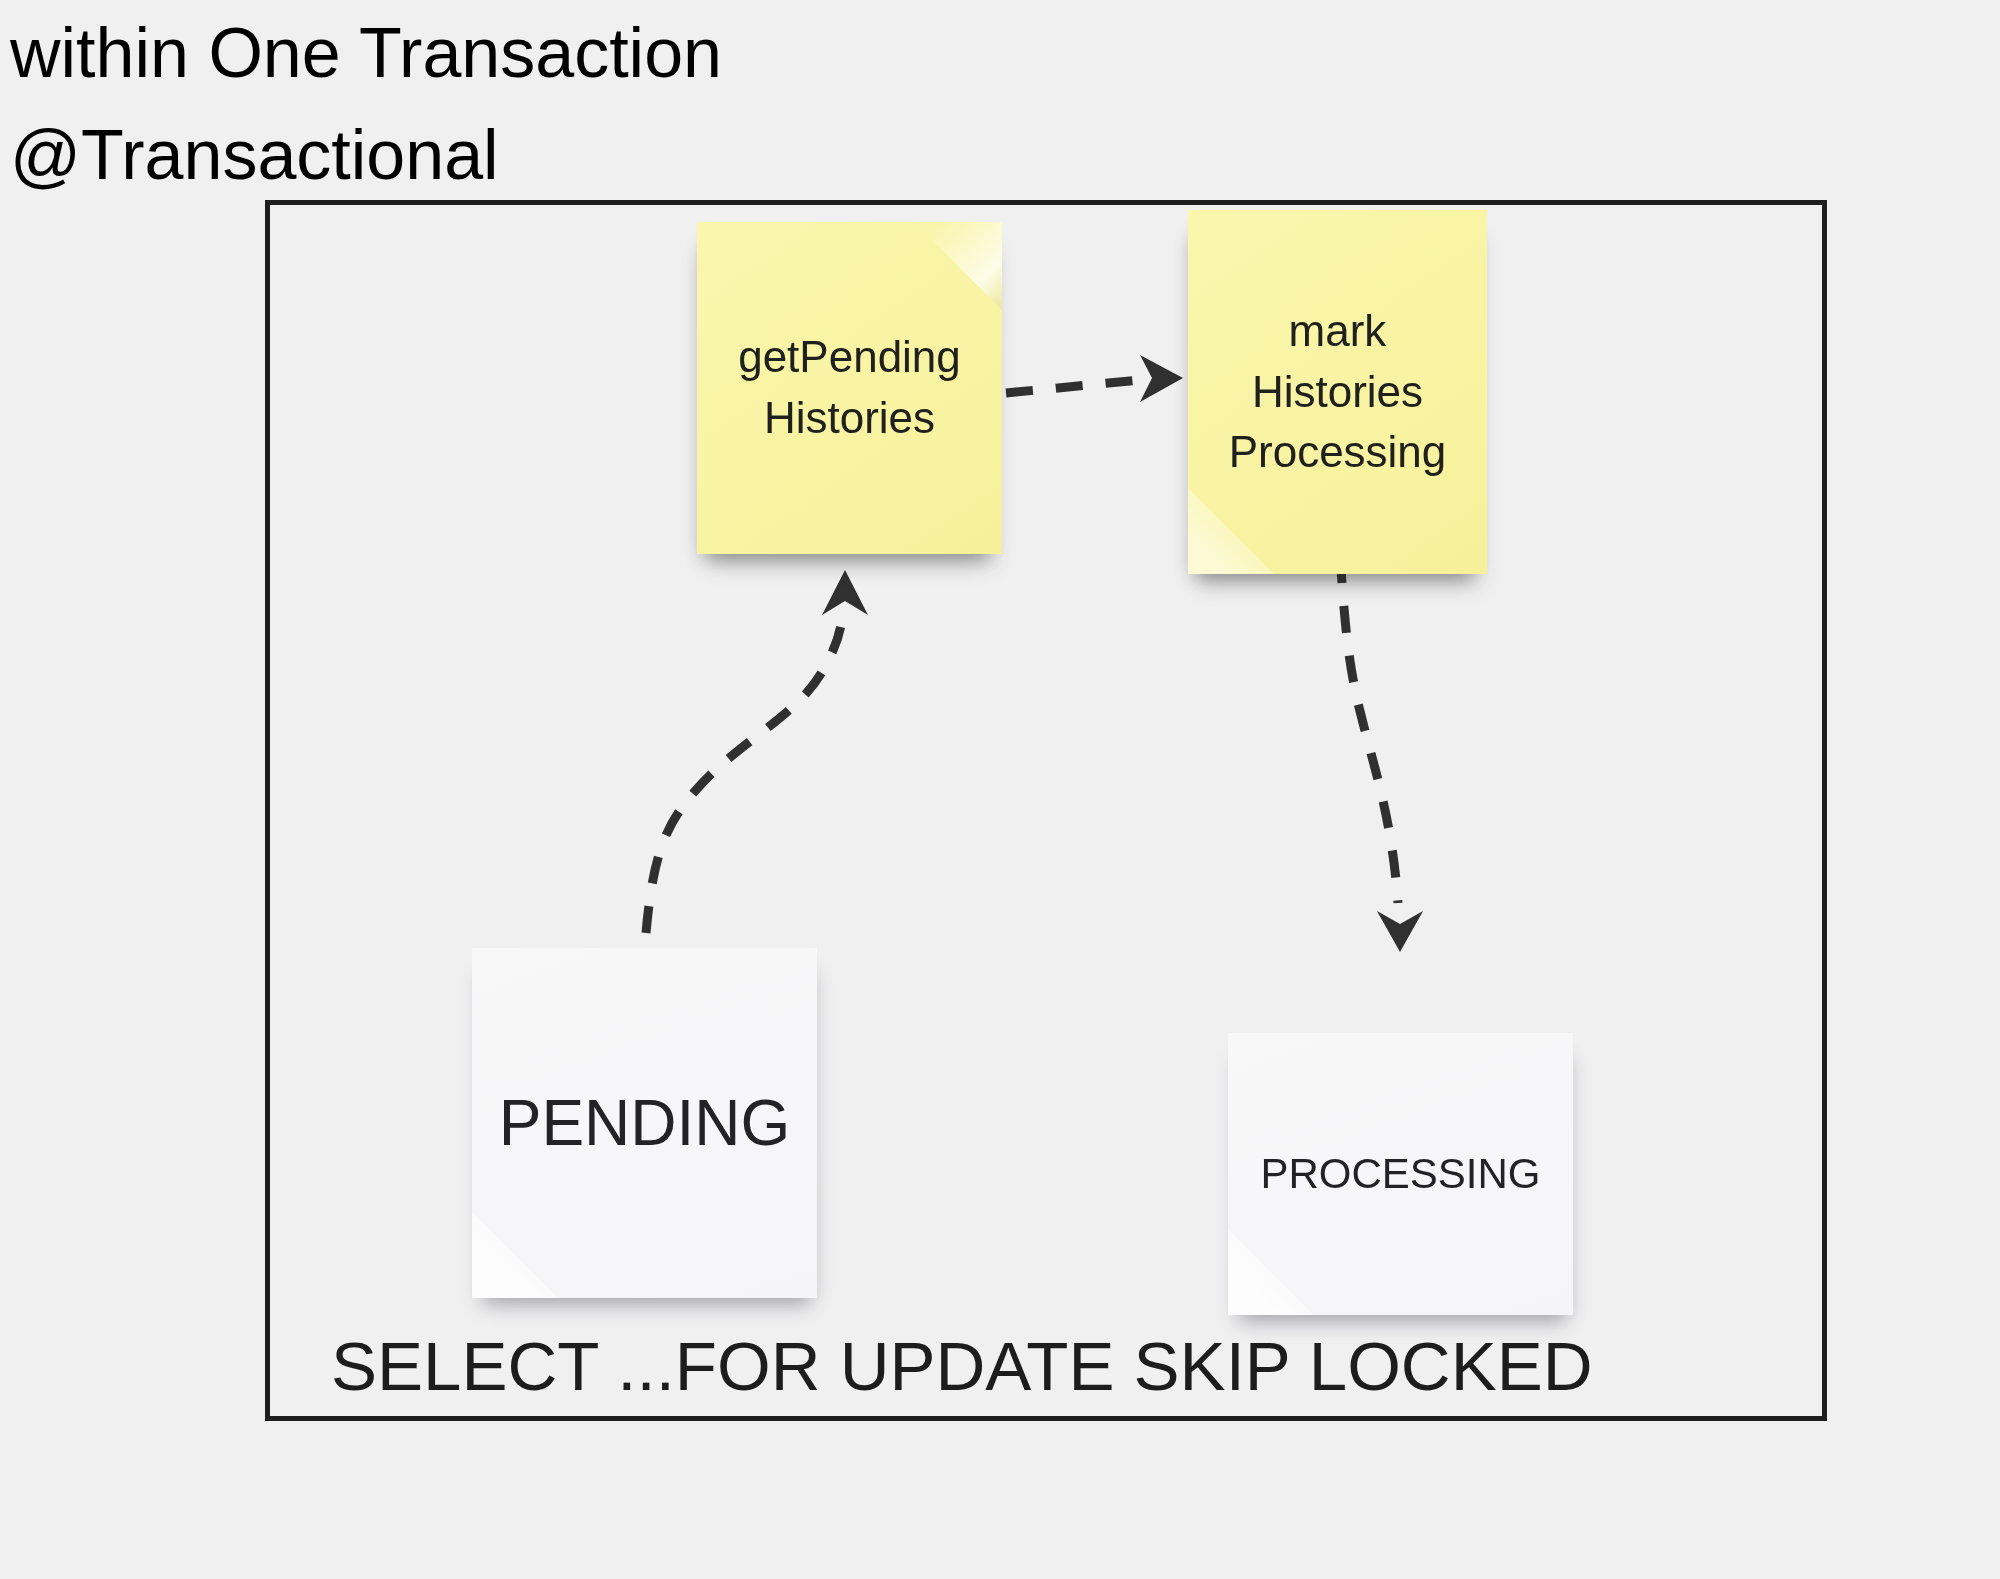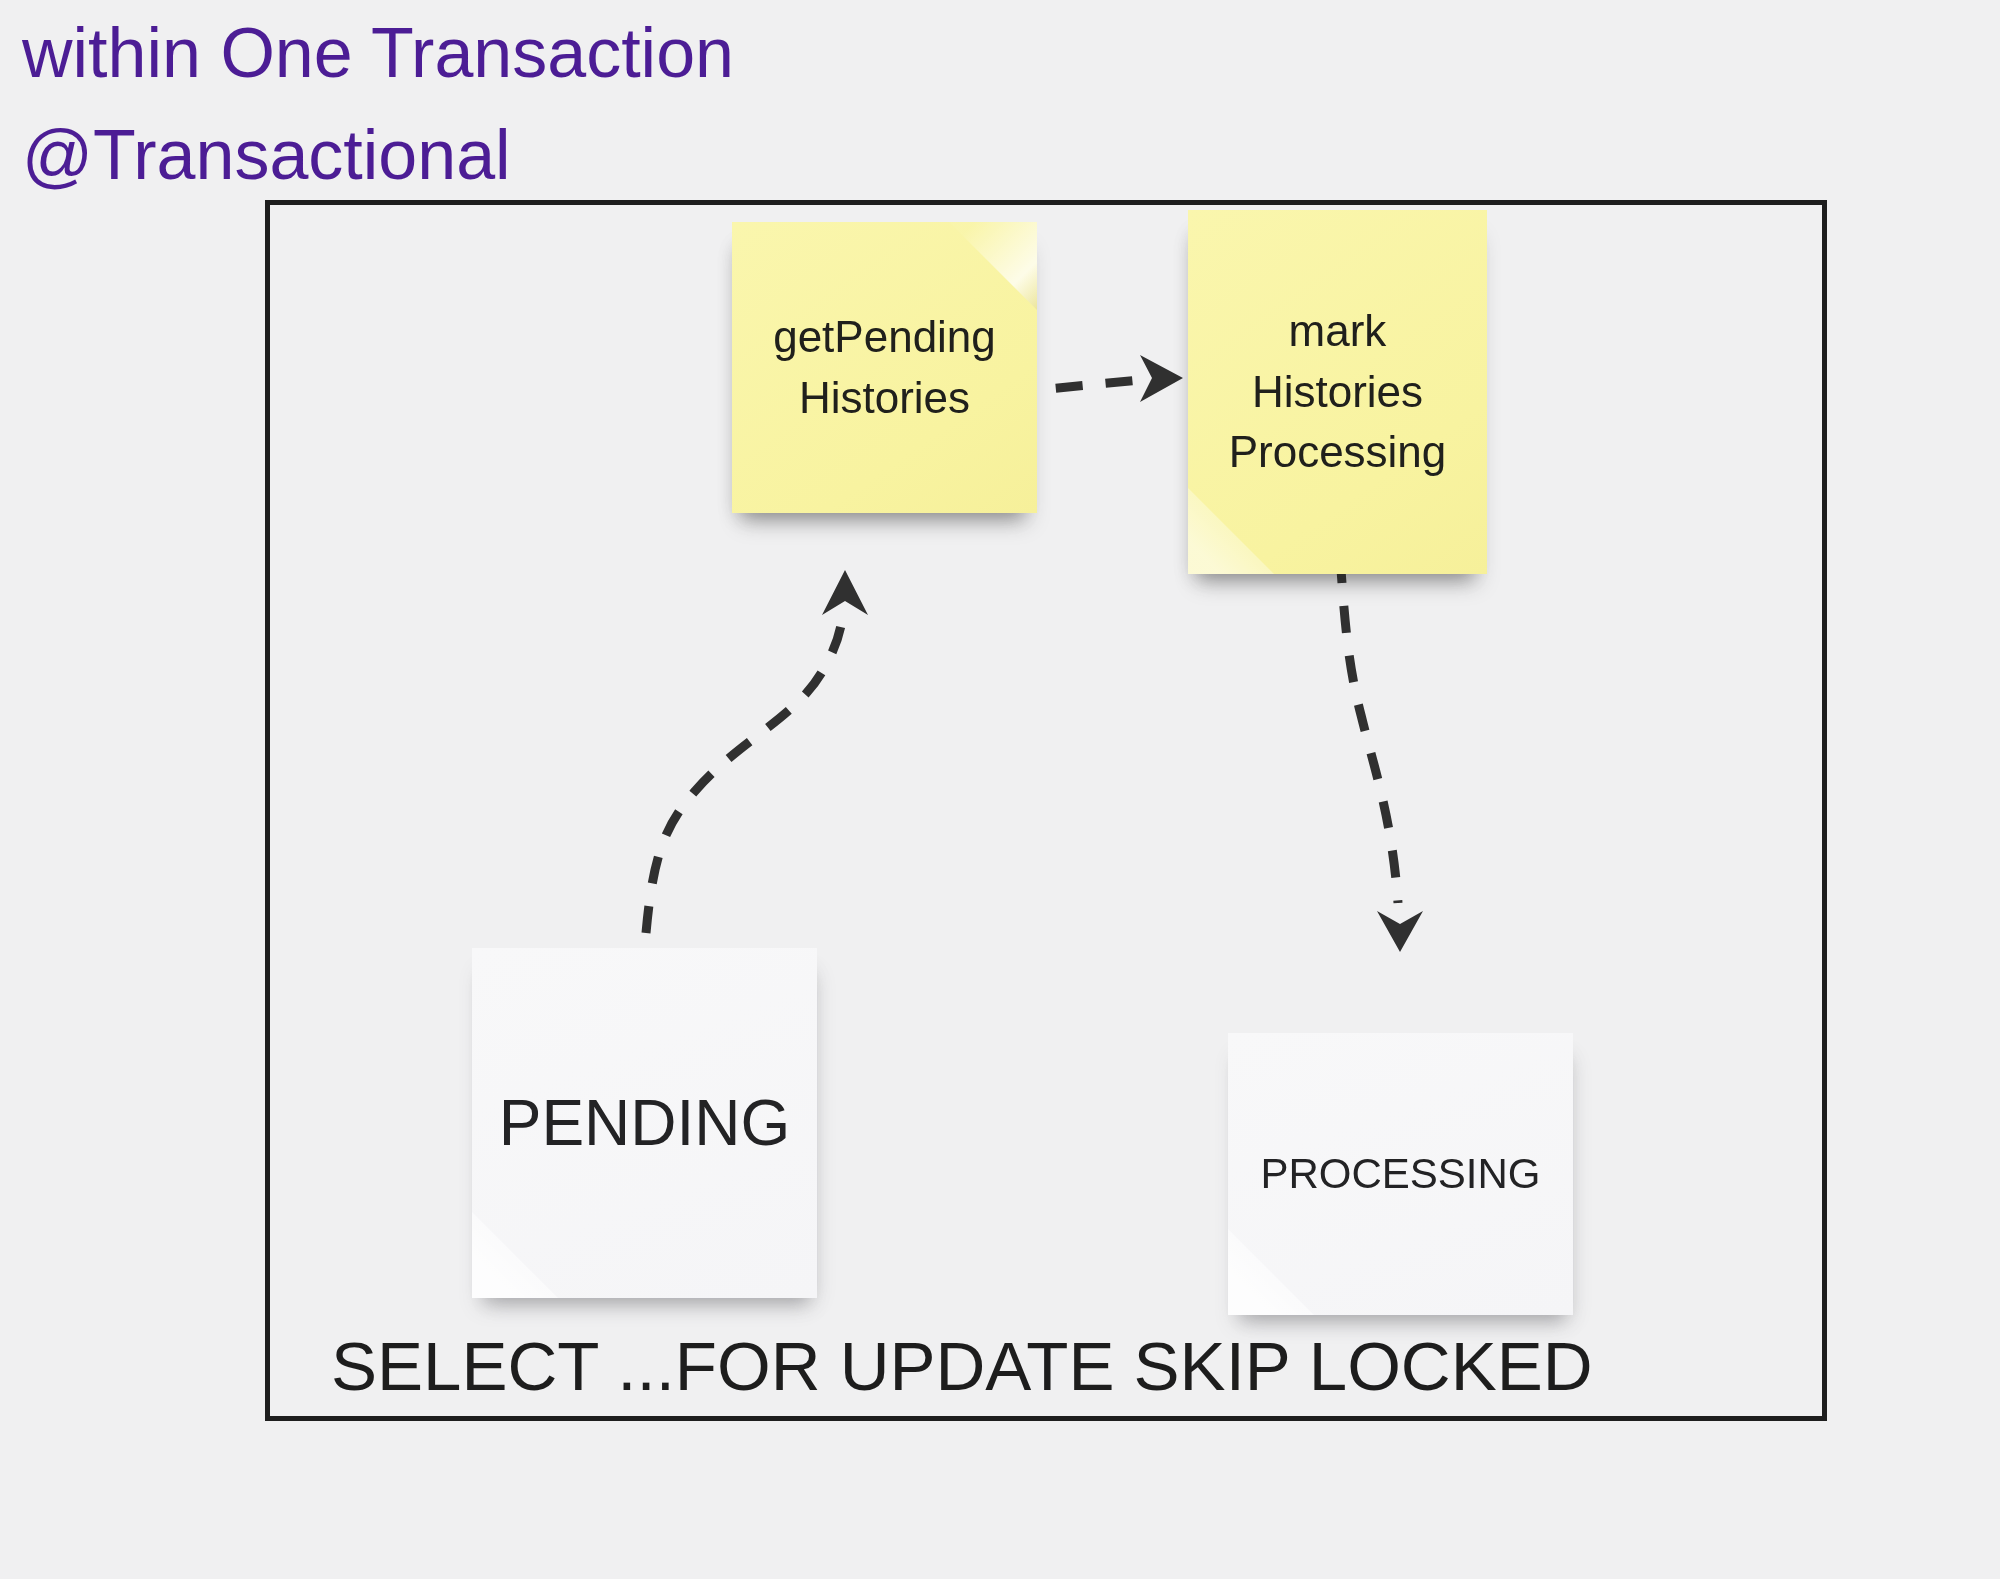--- a/index.html
+++ b/index.html
@@ -7,23 +7,23 @@
     width:2000px;height:1579px;
     position:relative;
     background:#f0f0f1;
     font-family:"Liberation Sans",sans-serif;
     color:#1d1d1d;
     overflow:hidden;
   }
 
   
   .title{
-    position:absolute;left:22px;top:2px;
+    position:absolute;left:10px;top:2px;
     font-size:70px;line-height:102px;
-    color:#4c1d95;
+    color:#000000;
     white-space:nowrap;
   }
 
   
   .frame{
     position:absolute;left:265px;top:200px;
     width:1562px;height:1221px;
     border:5px solid #1e1e1e;
     box-sizing:border-box;
     background:transparent;
@@ -39,21 +39,21 @@
   .note.yellow{
     background:linear-gradient(145deg,#faf6ad 0%,#f8f3a0 70%,#f6f09a 100%);
     box-shadow:0 18px 20px -10px rgba(40,40,40,0.35), -6px 14px 18px -12px rgba(40,40,40,0.28);
     font-size:44px;line-height:1.38;color:#20201c;
   }
   .note.white{
     background:linear-gradient(160deg,#f8f8f9 0%,#f5f5f7 100%);
     box-shadow:0 16px 18px -9px rgba(90,90,95,0.35), 8px 14px 20px -12px rgba(90,90,95,0.25);
     color:#232325;
   }
-  .note1{left:697px;top:222px;width:305px;height:291px;margin-left:35px;}
+  .note1{left:697px;top:222px;width:305px;height:332px;}
   .note2{left:1188px;top:210px;width:299px;height:364px;}
   .note3{left:472px;top:948px;width:345px;height:350px;font-size:64px;}
   .note4{left:1228px;top:1033px;width:345px;height:282px;font-size:42px;}
 
   
   .fold-tr::after{
     content:"";position:absolute;top:0;right:0;width:88px;height:88px;z-index:1;
     clip-path:polygon(0 0,100% 0,100% 100%);
     background:linear-gradient(135deg,rgba(255,255,255,0.05) 15%,rgba(255,255,255,0.75) 72%,rgba(224,216,150,0.5) 100%);
   }

